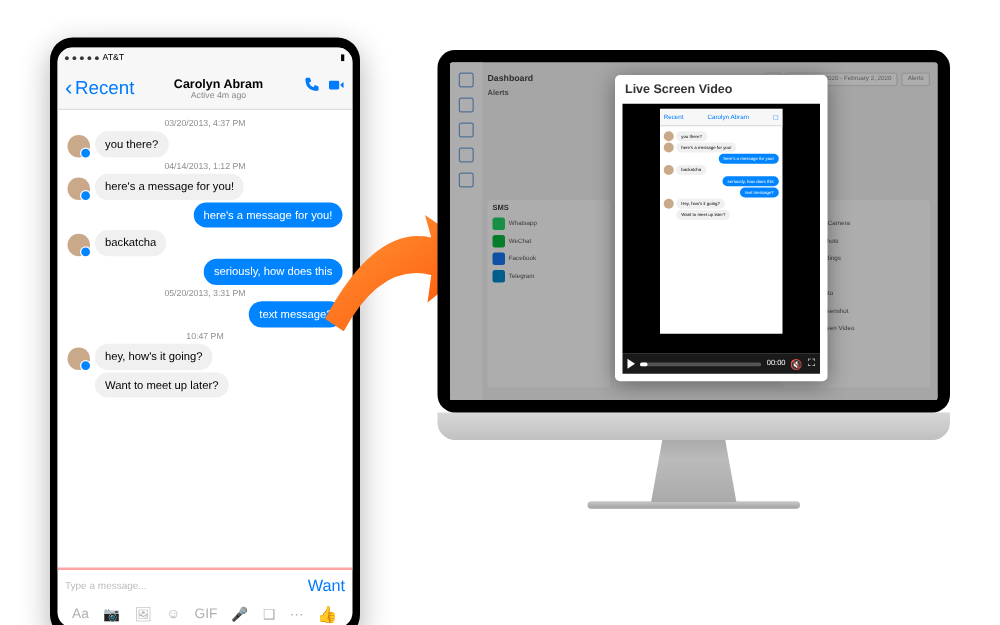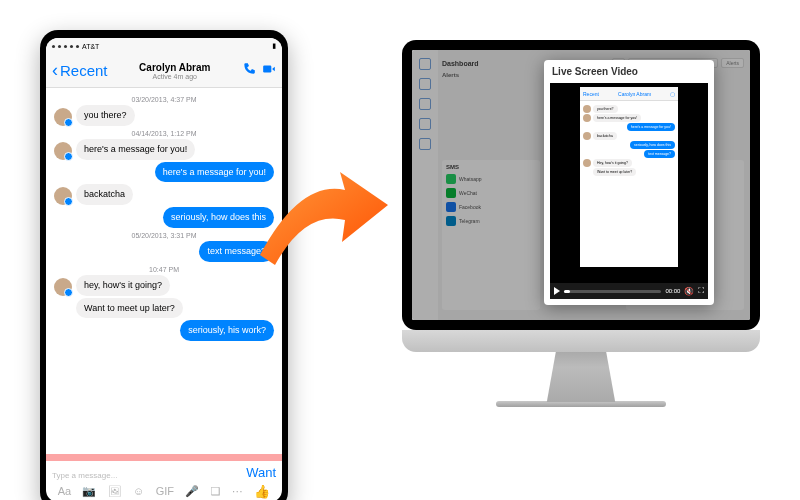--- a/index.html
+++ b/index.html
@@ -23,31 +23,31 @@
   .ts { text-align: center; font-size: 7px; color: #8e8e93; margin: 4px 0 2px; }
   .row { display: flex; margin: 2px 0; align-items: flex-end; }
   .row.in { justify-content: flex-start; }
   .row.out { justify-content: flex-end; }
   .avatar { width: 18px; height: 18px; border-radius: 50%; background: #c9a98a; margin-right: 4px; position: relative; flex-shrink: 0; }
   .avatar::after { content: ''; position: absolute; right: -1px; bottom: -1px; width: 7px; height: 7px; border-radius: 50%; background: #0084ff; border: 1.5px solid #fff; }
   .bubble { padding: 5px 8px; border-radius: 12px; font-size: 9px; line-height: 1.2; max-width: 150px; }
   .bubble.in { background: #f1f0f0; color: #000; }
   .bubble.out { background: #0084ff; color: #fff; }
   .avatar-spacer { width: 22px; flex-shrink: 0; }
-  .composer { height: 26px; border-top: 7px solid #fca5a5; display: flex; align-items: flex-end; padding: 0 6px; gap: 19px; }
+  .composer { height: 26px; border-top: 2px solid #fca5a5; display: flex; align-items: center; padding: 0 6px; gap: 19px; }
   .composer-input { flex: 1; font-size: 8px; color: #bdbdbd; }
   .composer-btn { color: #007aff; font-size: 13px; }
   .bottom-icons { height: 22px; display: flex; align-items: center; justify-content: space-around; padding: 0 6px; color: #b0b0b0; font-size: 11px; }
   .thumb { color: #007aff; font-size: 13px; }
 
   
   .arrow-wrap { position: absolute; left: 250px; top: 160px; width: 140px; height: 120px; }
 
   
-  .imac { position: absolute; right: 40px; top: 40px; width: 358px; }
+  .imac { position: absolute; right: 40px; top: 40px; width: 410px; }
   .imac-screen { width: 100%; height: 290px; background: #000; border-radius: 14px; padding: 10px; position: relative; }
   .imac-inner { width: 100%; height: 100%; background: #c9c9c9; position: relative; overflow: hidden; border-radius: 2px; }
   .imac-chin { width: 100%; height: 22px; background: linear-gradient(#d8d8d8, #c0c0c0); border-radius: 0 0 14px 14px; }
   .imac-stand { width: 90px; height: 50px; background: linear-gradient(180deg, #aaa 0%, #bbb 30%, #aaa 100%); margin: 0 auto; clip-path: polygon(22% 0, 78% 0, 88% 100%, 12% 100%); position: relative; }
   .imac-foot { width: 170px; height: 6px; background: linear-gradient(#c8c8c8, #a0a0a0); margin: -1px auto 0; border-radius: 3px; }
 
   
   .dash { position: absolute; inset: 0; background: #f5f5f5; }
   .dash-mask { position: absolute; inset: 0; background: rgba(0,0,0,0.32); }
   .dash-side { position: absolute; left: 0; top: 0; bottom: 0; width: 26px; background: #fff; display: flex; flex-direction: column; align-items: center; gap: 8px; padding-top: 8px; }
@@ -150,23 +150,20 @@
         </div>
         <div class="ts">10:47 PM</div>
         <div class="row in">
           <div class="avatar"></div>
           <div class="bubble in">hey, how's it going?</div>
         </div>
         <div class="row in">
           <div class="avatar-spacer"></div>
           <div class="bubble in">Want to meet up later?</div>
         </div>
-        <div class="row out">
-          <div class="bubble out">seriously, his work?</div>
-        </div>
       </div>
 
     <div class="composer">
       <div class="composer-input">Type a message...</div>
       <div class="composer-btn">Want</div>
     </div>
     <div class="bottom-icons">
       <span>Aa</span>
       <span>📷</span>
       <span>🖼</span>

